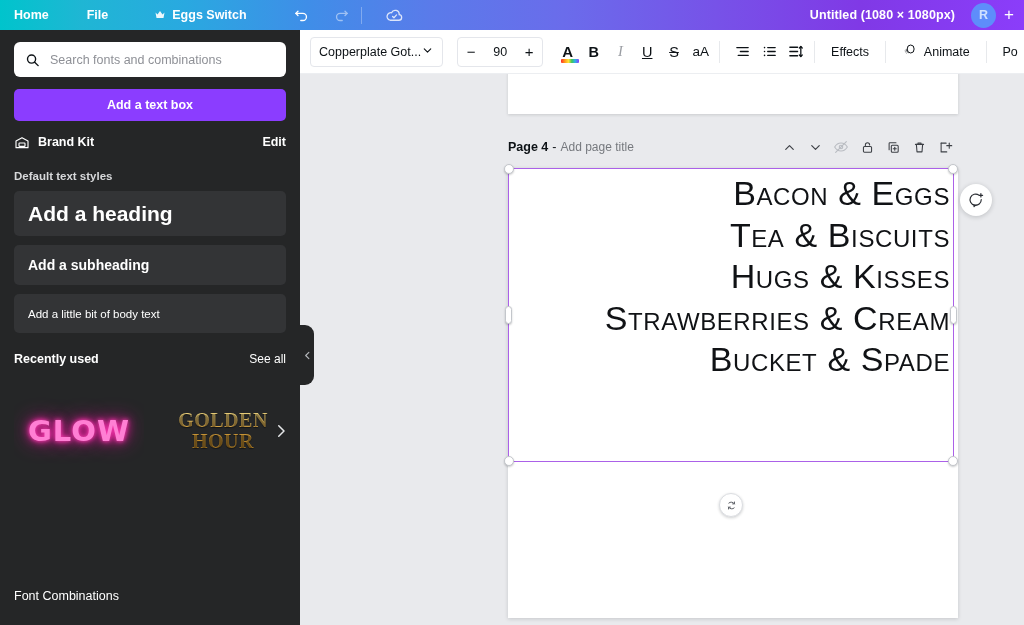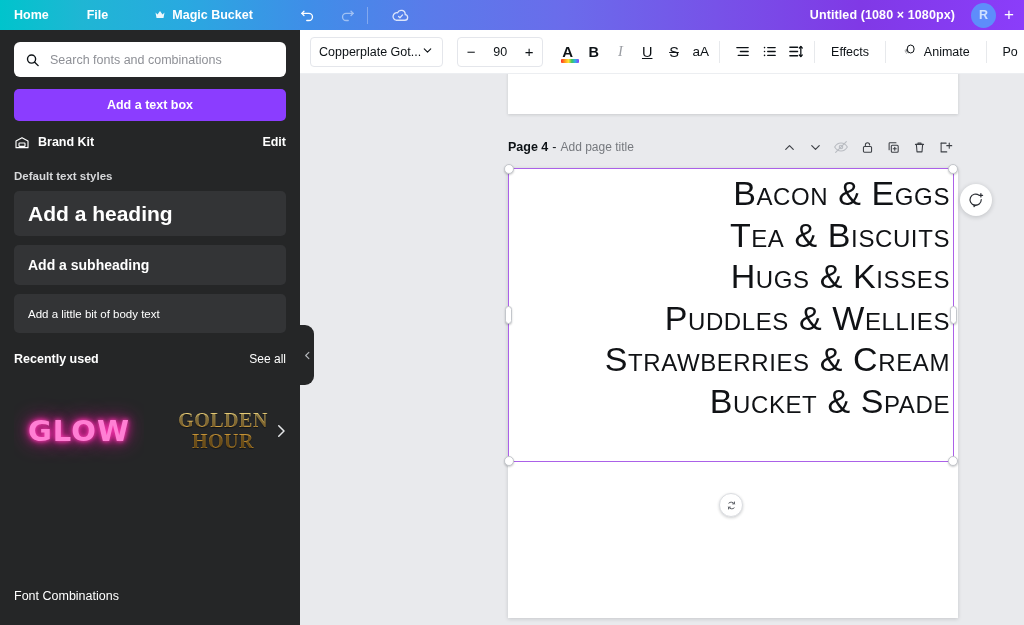--- a/index.html
+++ b/index.html
@@ -325,21 +325,21 @@
 
   <div class="topbar">
     <div class="tb-item tb-home">Home</div>
     <div class="tb-item tb-file">File</div>
     <div class="tb-item tb-magic">
       <span class="magic-ico">
         <svg viewBox="0 0 24 24" width="12" height="12" fill="#ffffff">
           <path d="M3 7l4 4 5-7 5 7 4-4-2 11H5L3 7z"></path>
         </svg>
       </span>
-      <span>Magic Bucket</span>
+      <span>Eggs Switch</span>
     </div>
 
     <div class="tb-icon tb-undo">
       <svg viewBox="0 0 24 24" width="17" height="17" fill="none" stroke="#ffffff" stroke-width="1.9" stroke-linecap="round" stroke-linejoin="round">
         <path d="M4 9h10a5 5 0 0 1 0 10h-3"></path>
           <polyline points="7,6 4,9 7,12"></polyline>
       </svg>
     </div>
     <div class="tb-icon tb-redo">
       <svg viewBox="0 0 24 24" width="17" height="17" fill="none" stroke="#ffffff" stroke-width="1.9" stroke-linecap="round" stroke-linejoin="round">
@@ -562,21 +562,20 @@
       </span>
     </div>
 
     <div class="page">
 
       <div class="textbox">
         <div class="tb-lines">
           <div>Bacon &amp; Eggs</div>
           <div>Tea &amp; Biscuits</div>
           <div>Hugs &amp; Kisses</div>
-          <div>Puddles &amp; Wellies</div>
           <div>Strawberries &amp; Cream</div>
           <div>Bucket &amp; Spade</div>
         </div>
 
         <span class="handle h-tl"></span>
         <span class="handle h-tr"></span>
         <span class="handle h-bl"></span>
         <span class="handle h-br"></span>
         <span class="handle h-ml"></span>
         <span class="handle h-mr"></span>

